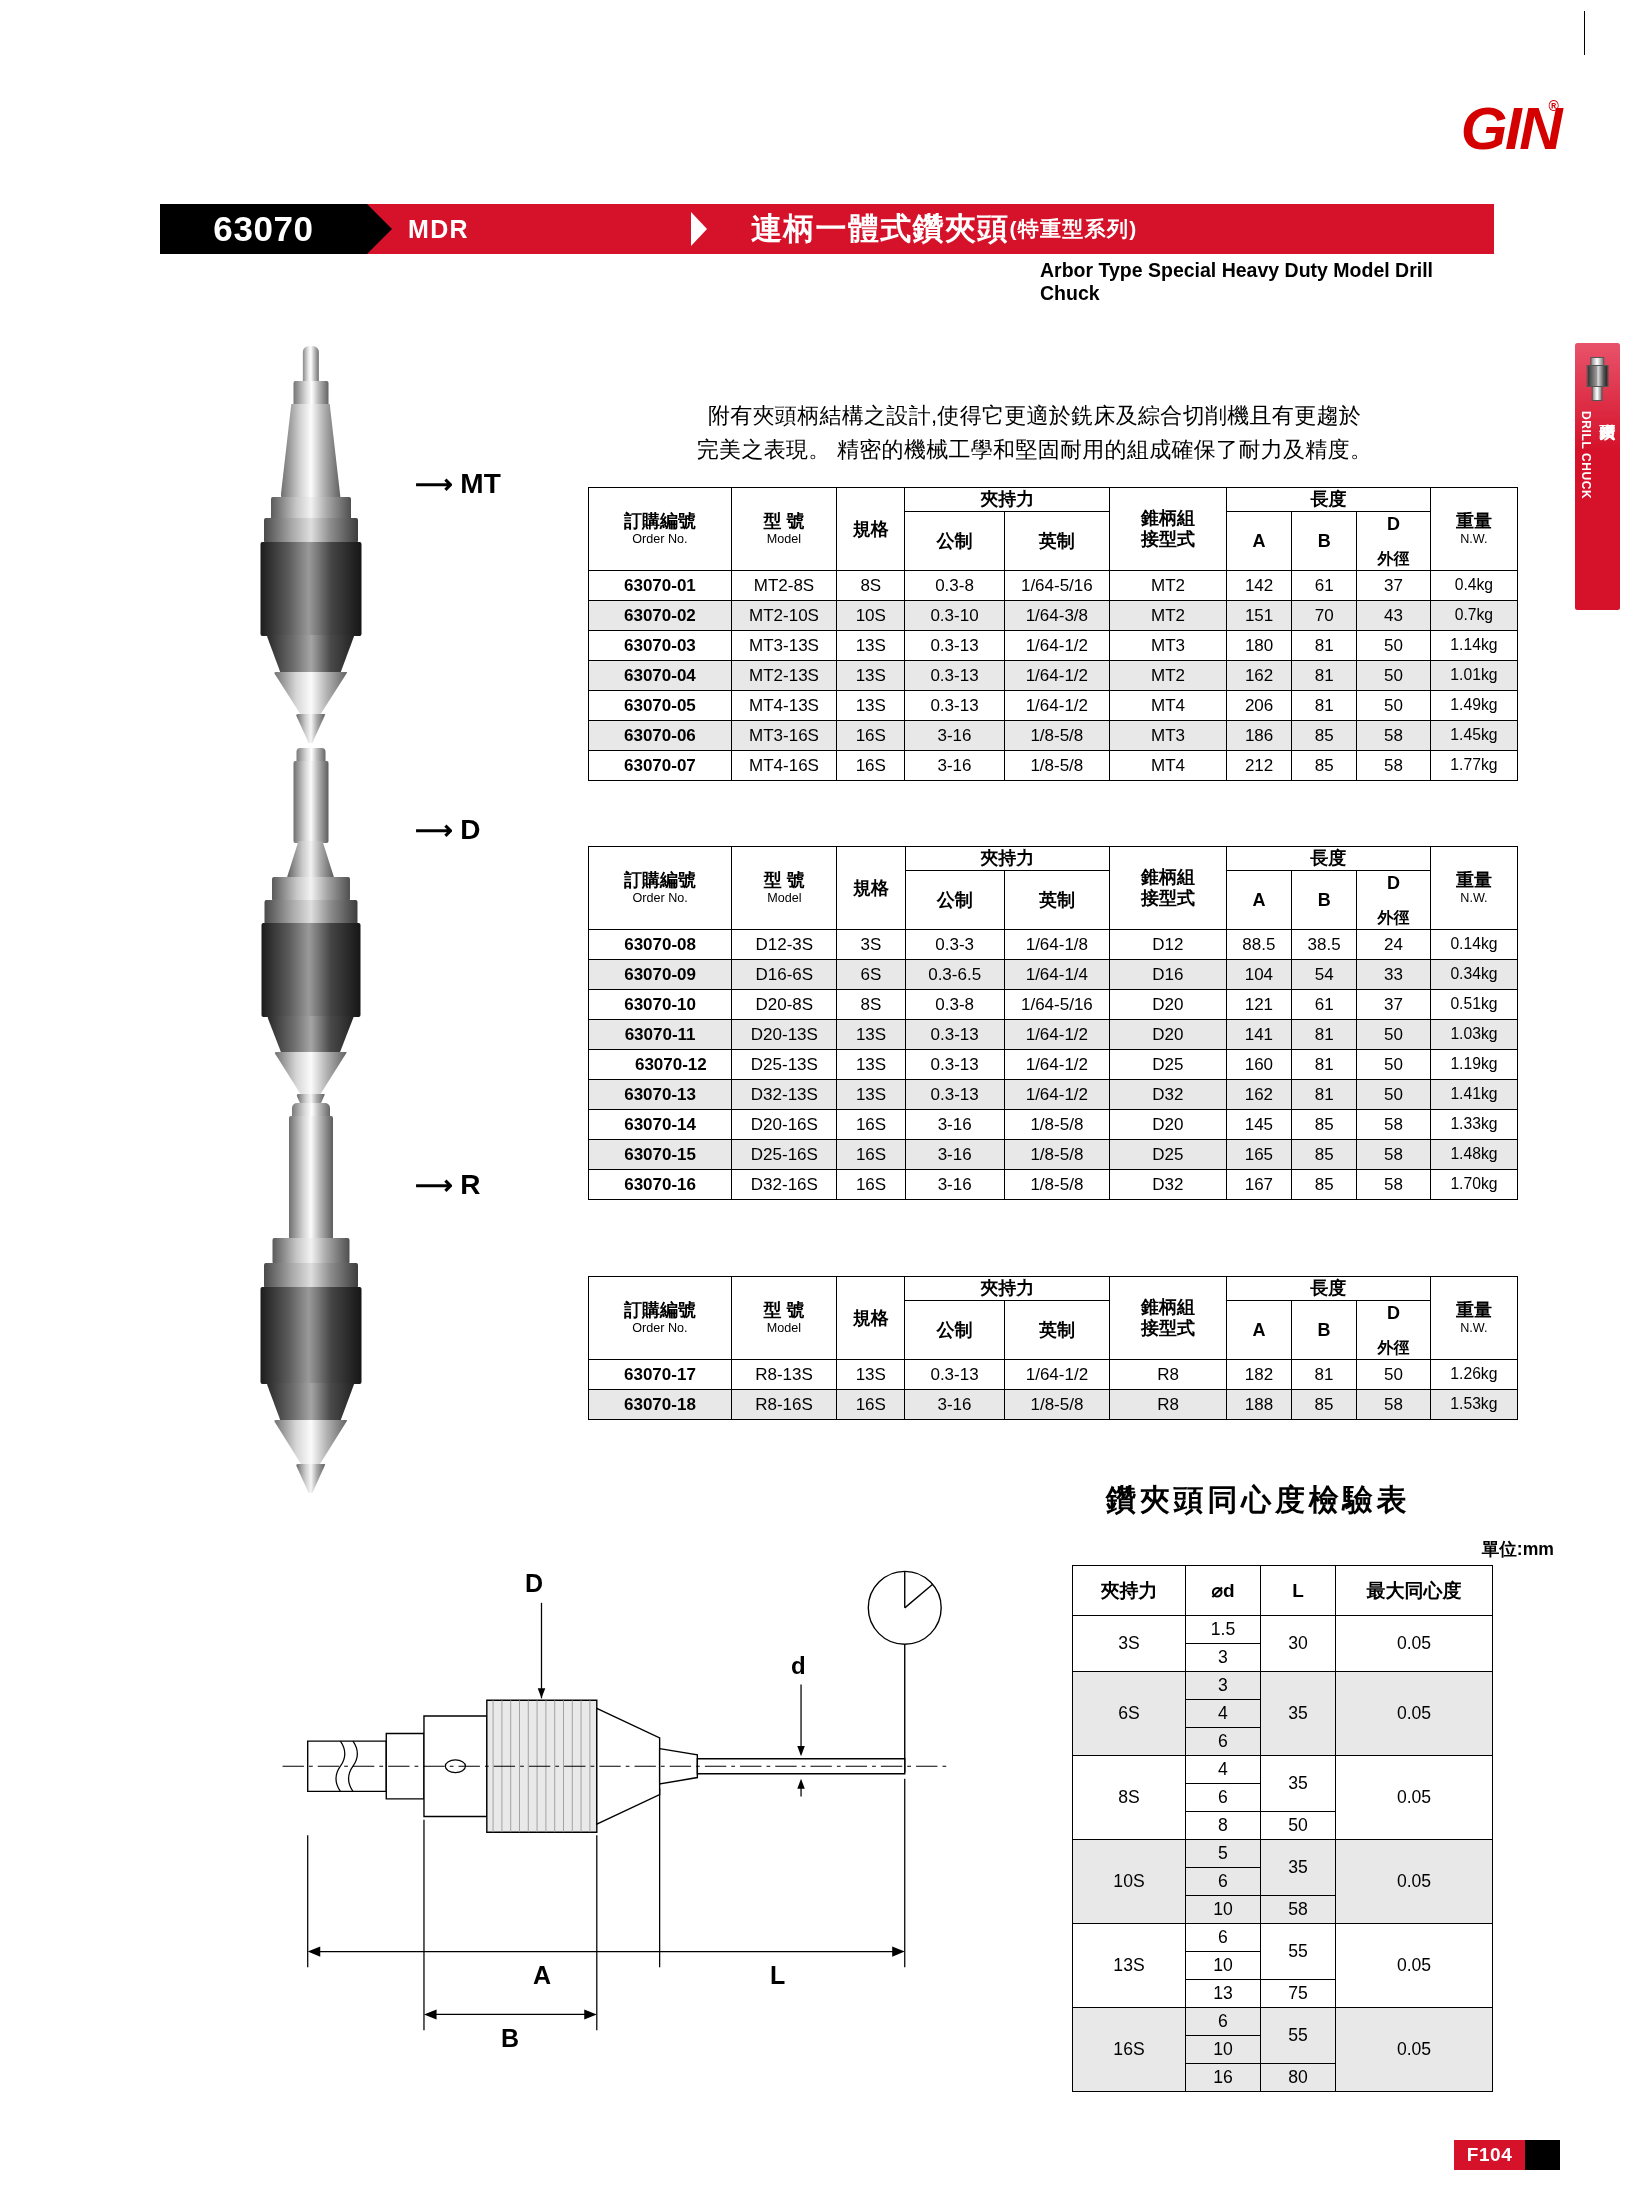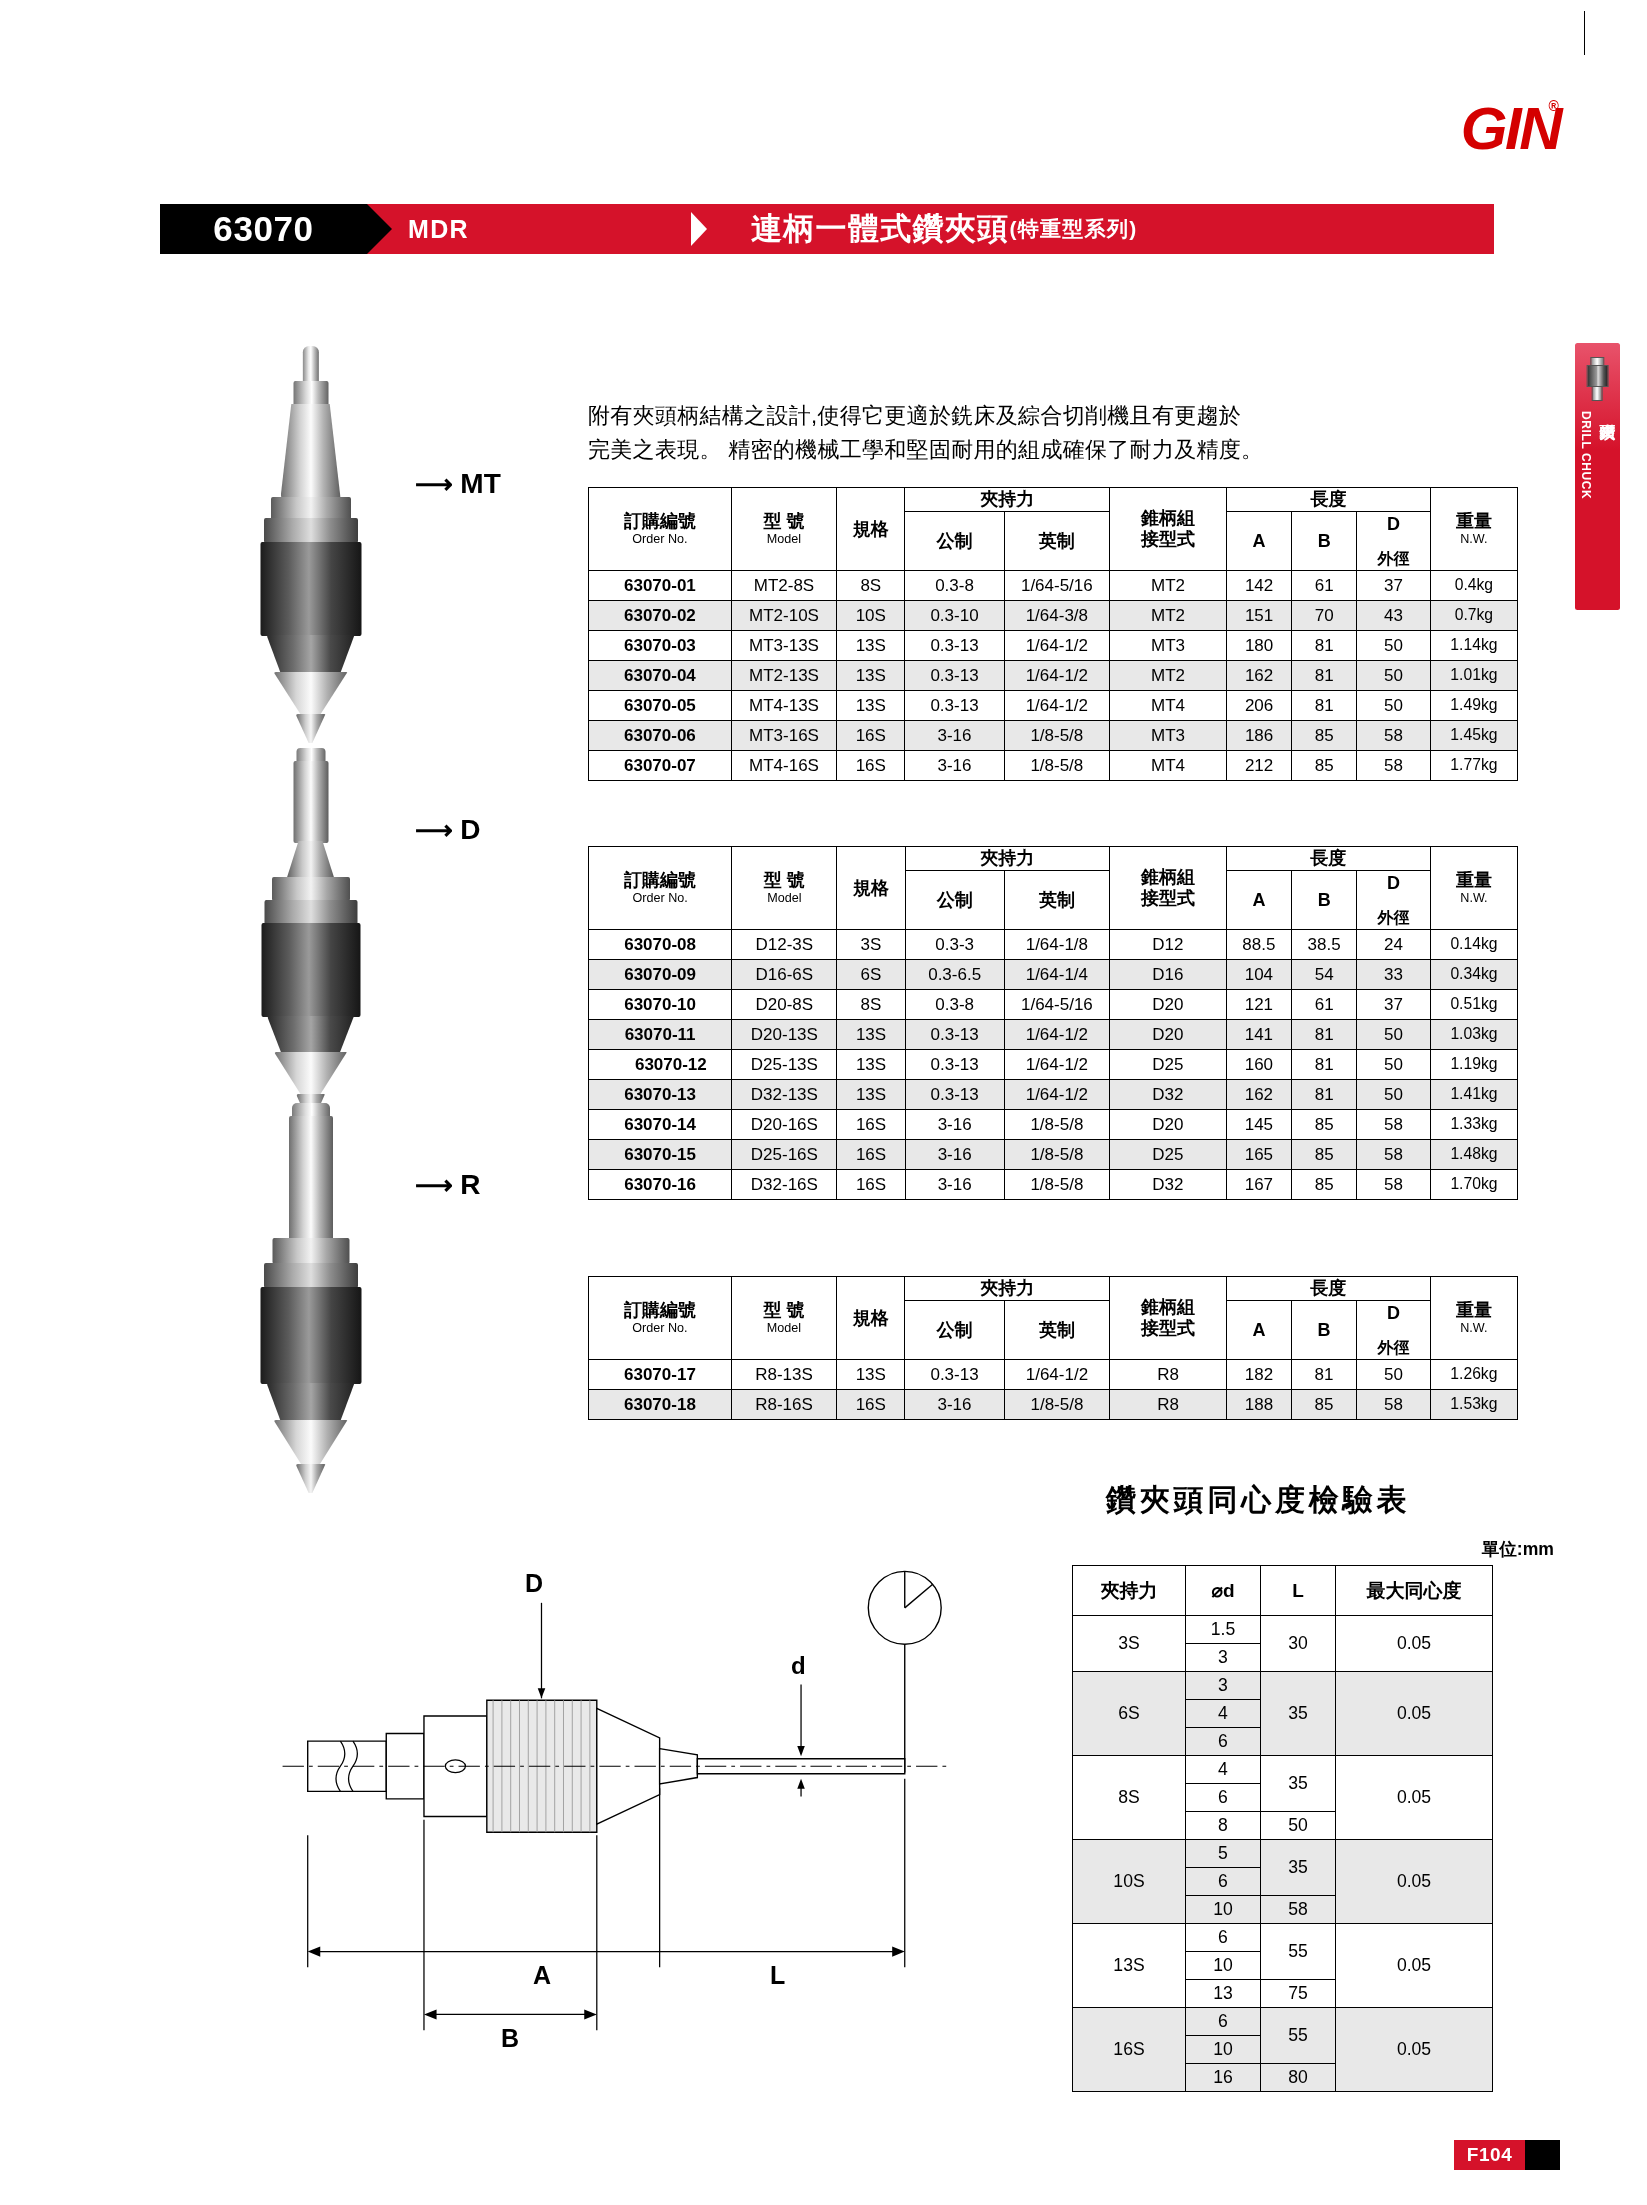--- a/index.html
+++ b/index.html
@@ -121,20 +121,21 @@
     position:absolute; left:21.4px; top:68px;
     writing-mode: vertical-rl; text-orientation: upright;
     color:#fff; font-size:15.7px; font-weight:bold; letter-spacing:0.6px;
   }
 
   
   .intro {
     position:absolute; left:588px; top:399px; width:893px;
     font-size:22px; line-height:1.55; color:#000;
     letter-spacing:0.3px;
+    text-align:center;
   }
   .label-arrow {
     position:absolute;
     font-size:28px; font-weight:bold; color:#000;
     display:flex; align-items:center; gap:7.5px;
   }
   .label-arrow .ar { font-size:26.4px; }
 
   
   .chuckfig { position:absolute; }
@@ -211,20 +212,21 @@
 
   <div class="headerbar">
     <div class="hb-red"></div>
     <div class="hb-black">63070</div>
     <div class="hb-mdr">MDR</div>
     <div class="hb-sep"></div>
     <div class="hb-title">
       <span>連柄一體式鑽夾頭</span>
         <span class="sub">(特重型系列)</span>
     </div>
+    <div class="hb-en">Arbor Type Special Heavy Duty Model Drill Chuck</div>
   </div>
 
   <div class="sidetab">
     <div class="chuck">
       <i class="c1"></i>
         <i class="c2"></i>
         <i class="c3"></i>
     </div>
     <div class="vtext-en">DRILL CHUCK</div>
     <div class="vtext-cn">鑽夾頭</div>

